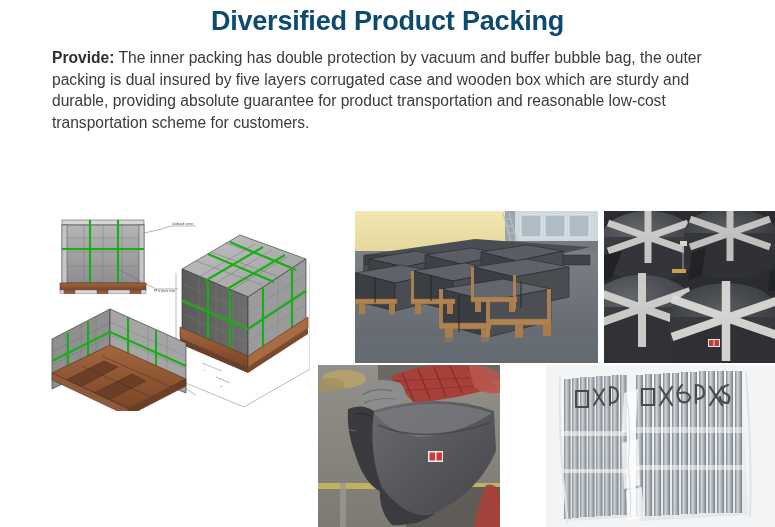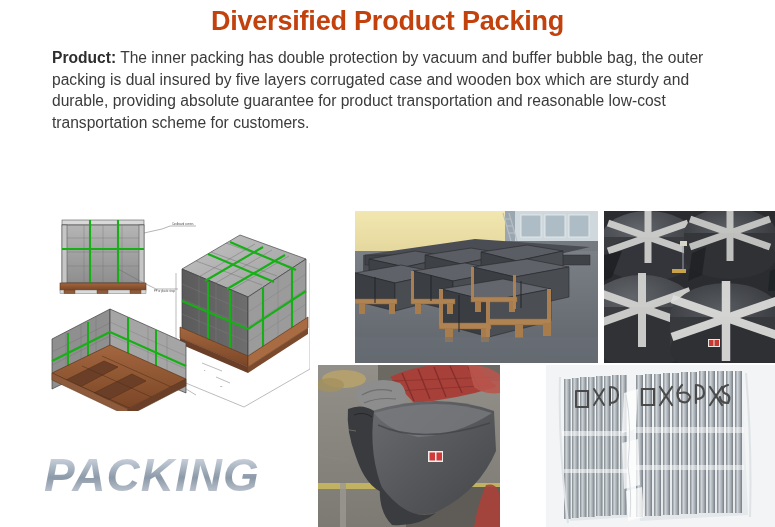--- a/index.html
+++ b/index.html
@@ -1,21 +1,21 @@
 <!DOCTYPE html>
 <html><head>
 <meta charset="utf-8">
 <style>
   html,body{margin:0;padding:0;background:#ffffff;}
   body{width:775px;height:527px;overflow:hidden;font-family:"Liberation Sans",sans-serif;position:relative;}
 
   
   .page-title{
     position:absolute;left:0;top:6px;width:775px;text-align:center;
-    font-size:27px;font-weight:bold;color:#c2410c;letter-spacing:-0.2px;
+    font-size:27px;font-weight:bold;color:#0c4a6e;letter-spacing:-0.2px;
   }
 
   
   .body-copy{
     position:absolute;left:52px;top:47px;width:690px;
     font-size:15.6px;line-height:21.5px;color:#3b3b3b;
   }
   .body-copy p{margin:0;}
   .lead-strong{font-weight:bold;color:#2e2e2e;}
 
@@ -43,21 +43,21 @@
   .ph-worker{left:318px;top:160px;width:182px;height:162px;}
   .ph-rods{left:546px;top:160px;width:229px;height:162px;}
   .ph-svg{display:block;width:100%;height:100%;}
 </style>
 </head>
 <body>
 
 <div class="page-title">Diversified Product Packing</div>
 
 <div class="body-copy">
-  <p><span class="lead-strong">Product:</span><span>  The inner packing has double protection by vacuum and buffer bubble bag, the outer packing is dual insured by five layers corrugated case and wooden box which are sturdy and durable, providing absolute guarantee for product transportation and reasonable low-cost transportation scheme for customers.</span></p>
+  <p><span class="lead-strong">Provide:</span><span>  The inner packing has double protection by vacuum and buffer bubble bag, the outer packing is dual insured by five layers corrugated case and wooden box which are sturdy and durable, providing absolute guarantee for product transportation and reasonable low-cost transportation scheme for customers.</span></p>
 </div>
 
 <div class="media-area">
 
   <div class="cad-block">
     <svg class="cad-svg" viewBox="0 0 266 200" xmlns="http://www.w3.org/2000/svg">
       <defs>
         <linearGradient id="panelG" x1="0" y1="0" x2="0" y2="1">
           <stop offset="0" stop-color="#b5b5b5"></stop>
             <stop offset="1" stop-color="#8e8e8e"></stop>
@@ -223,21 +223,20 @@
         <polygon points="8,162 84,198 84,205 8,169" fill="#8d5a3c" stroke="#5c3418" stroke-width="0.5"></polygon>
         <polygon points="84,198 142,168 142,175 84,205" fill="#6b3f27" stroke="#5c3418" stroke-width="0.5"></polygon>
 
         <g stroke="#6a6a6a" stroke-width="0.45" fill="none">
           <line x1="142" y1="178" x2="152" y2="184"></line>
         </g>
       </g>
     </svg>
   </div>
 
-  <div class="packing-word">PACKING</div>
 
   <div class="panel ph-warehouse">
     <svg class="ph-svg" viewBox="0 0 243 152" preserveAspectRatio="none" xmlns="http://www.w3.org/2000/svg">
       <defs>
         <linearGradient id="whWall" x1="0" y1="0" x2="0" y2="1">
           <stop offset="0" stop-color="#f2e7b0"></stop>
             <stop offset="1" stop-color="#e2d59b"></stop>
         </linearGradient>
         <linearGradient id="whGround" x1="0" y1="0" x2="0" y2="1">
           <stop offset="0" stop-color="#7b8087"></stop>

